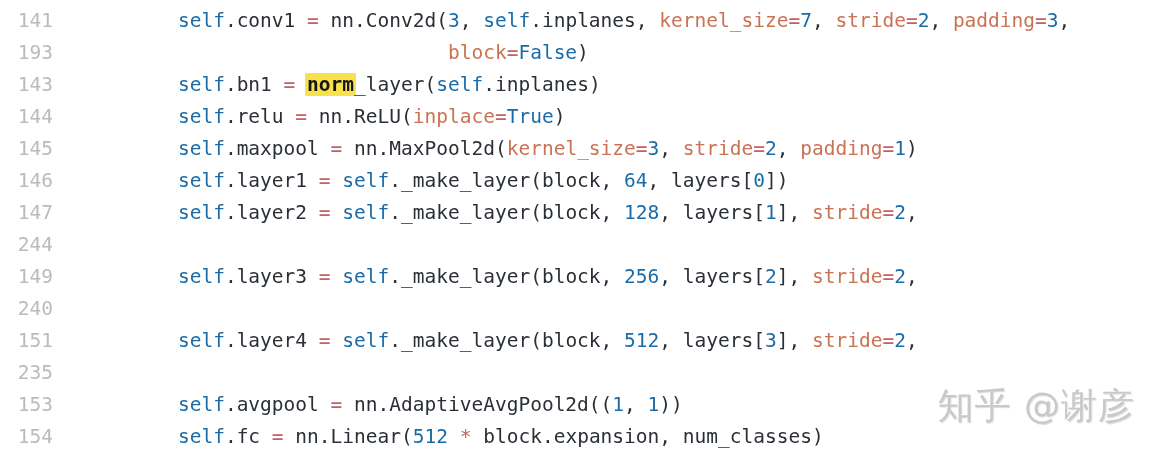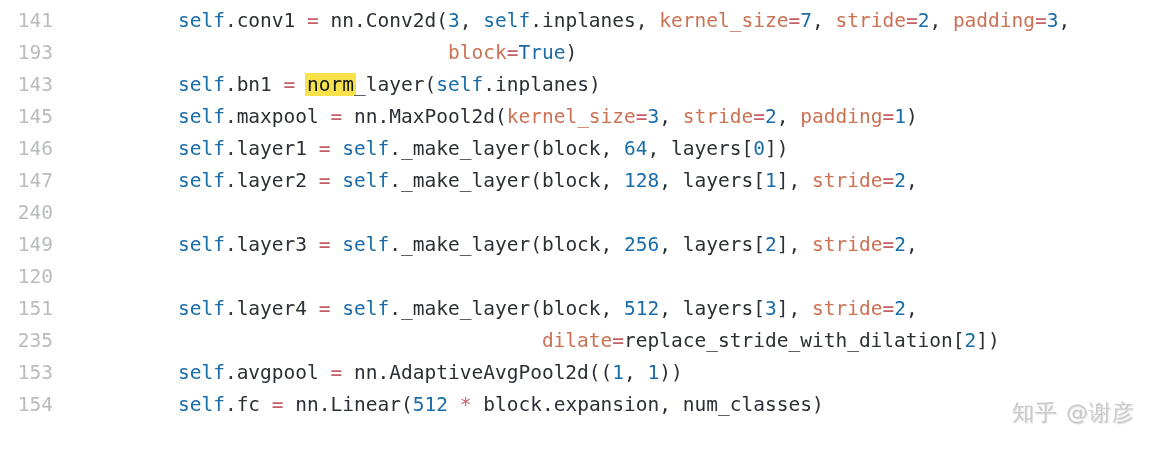--- a/index.html
+++ b/index.html
@@ -35,51 +35,52 @@
     padding-left: 31px;
     color: var(--c-plain, #2b3036);
   }
   .seg-plain  { color: var(--c-plain,  #2b3036); }
   .seg-blue   { color: var(--c-blue,   #1a6ca8); }
   .seg-red    { color: var(--c-red,    #c35f66); }
   .seg-orange { color: var(--c-orange, #cb7254); }
   .seg-highlight {
     background: var(--c-hlbg, #f8e24c);
     color: var(--c-hltx, #15181b);
-    font-weight: normal;
+    font-weight: bold;
     box-shadow: 2px 0 0 var(--c-hlbg, #f8e24c), -2px 0 0 var(--c-hlbg, #f8e24c);
     border-radius: 1px;
   }
   .watermark {
     position: absolute;
-    top: 398px;
+    top: 382px;
     right: 22px;
     font-family: "DejaVu Sans", "Liberation Sans", sans-serif;
-    font-size: 22px;
+    font-size: 36px;
     letter-spacing: 1px;
     color: var(--c-wm, #c9c9c9);
     text-shadow: -1px -1px 0 rgba(255,255,255,0.9), 1px 1px 1px rgba(150,150,150,0.35);
     user-select: none;
     white-space: nowrap;
   }
 </style>
 </head>
 <body style="background: rgb(255, 255, 255);">
 
 <div class="code-area">
   <div>
       <div class="line"><span class="ln">141</span><code class="code"><span class="seg-plain">        </span><span class="seg-blue">self</span><span class="seg-plain">.conv1 </span><span class="seg-red">=</span><span class="seg-plain"> nn.Conv2d(</span><span class="seg-blue">3</span><span class="seg-plain">, </span><span class="seg-blue">self</span><span class="seg-plain">.inplanes, </span><span class="seg-orange">kernel_size</span><span class="seg-red">=</span><span class="seg-blue">7</span><span class="seg-plain">, </span><span class="seg-orange">stride</span><span class="seg-red">=</span><span class="seg-blue">2</span><span class="seg-plain">, </span><span class="seg-orange">padding</span><span class="seg-red">=</span><span class="seg-blue">3</span><span class="seg-plain">,</span></code></div>
-      <div class="line"><span class="ln">193</span><code class="code"><span class="seg-plain">                               </span><span class="seg-orange">block</span><span class="seg-red">=</span><span class="seg-blue">True</span><span class="seg-plain">)</span></code></div>
+      <div class="line"><span class="ln">193</span><code class="code"><span class="seg-plain">                               </span><span class="seg-orange">block</span><span class="seg-red">=</span><span class="seg-blue">False</span><span class="seg-plain">)</span></code></div>
       <div class="line"><span class="ln">143</span><code class="code"><span class="seg-plain">        </span><span class="seg-blue">self</span><span class="seg-plain">.bn1 </span><span class="seg-red">=</span><span class="seg-plain"> </span><span class="seg-highlight">norm</span><span class="seg-plain">_layer(</span><span class="seg-blue">self</span><span class="seg-plain">.inplanes)</span></code></div>
+      <div class="line"><span class="ln">144</span><code class="code"><span class="seg-plain">        </span><span class="seg-blue">self</span><span class="seg-plain">.relu </span><span class="seg-red">=</span><span class="seg-plain"> nn.ReLU(</span><span class="seg-orange">inplace</span><span class="seg-red">=</span><span class="seg-blue">True</span><span class="seg-plain">)</span></code></div>
       <div class="line"><span class="ln">145</span><code class="code"><span class="seg-plain">        </span><span class="seg-blue">self</span><span class="seg-plain">.maxpool </span><span class="seg-red">=</span><span class="seg-plain"> nn.MaxPool2d(</span><span class="seg-orange">kernel_size</span><span class="seg-red">=</span><span class="seg-blue">3</span><span class="seg-plain">, </span><span class="seg-orange">stride</span><span class="seg-red">=</span><span class="seg-blue">2</span><span class="seg-plain">, </span><span class="seg-orange">padding</span><span class="seg-red">=</span><span class="seg-blue">1</span><span class="seg-plain">)</span></code></div>
       <div class="line"><span class="ln">146</span><code class="code"><span class="seg-plain">        </span><span class="seg-blue">self</span><span class="seg-plain">.layer1 </span><span class="seg-red">=</span><span class="seg-plain"> </span><span class="seg-blue">self</span><span class="seg-plain">._make_layer(block, </span><span class="seg-blue">64</span><span class="seg-plain">, layers[</span><span class="seg-blue">0</span><span class="seg-plain">])</span></code></div>
       <div class="line"><span class="ln">147</span><code class="code"><span class="seg-plain">        </span><span class="seg-blue">self</span><span class="seg-plain">.layer2 </span><span class="seg-red">=</span><span class="seg-plain"> </span><span class="seg-blue">self</span><span class="seg-plain">._make_layer(block, </span><span class="seg-blue">128</span><span class="seg-plain">, layers[</span><span class="seg-blue">1</span><span class="seg-plain">], </span><span class="seg-orange">stride</span><span class="seg-red">=</span><span class="seg-blue">2</span><span class="seg-plain">,</span></code></div>
+      <div class="line"><span class="ln">244</span></div>
+      <div class="line"><span class="ln">149</span><code class="code"><span class="seg-plain">        </span><span class="seg-blue">self</span><span class="seg-plain">.layer3 </span><span class="seg-red">=</span><span class="seg-plain"> </span><span class="seg-blue">self</span><span class="seg-plain">._make_layer(block, </span><span class="seg-blue">256</span><span class="seg-plain">, layers[</span><span class="seg-blue">2</span><span class="seg-plain">], </span><span class="seg-orange">stride</span><span class="seg-red">=</span><span class="seg-blue">2</span><span class="seg-plain">,</span></code></div>
       <div class="line"><span class="ln">240</span></div>
-      <div class="line"><span class="ln">149</span><code class="code"><span class="seg-plain">        </span><span class="seg-blue">self</span><span class="seg-plain">.layer3 </span><span class="seg-red">=</span><span class="seg-plain"> </span><span class="seg-blue">self</span><span class="seg-plain">._make_layer(block, </span><span class="seg-blue">256</span><span class="seg-plain">, layers[</span><span class="seg-blue">2</span><span class="seg-plain">], </span><span class="seg-orange">stride</span><span class="seg-red">=</span><span class="seg-blue">2</span><span class="seg-plain">,</span></code></div>
-      <div class="line"><span class="ln">120</span></div>
       <div class="line"><span class="ln">151</span><code class="code"><span class="seg-plain">        </span><span class="seg-blue">self</span><span class="seg-plain">.layer4 </span><span class="seg-red">=</span><span class="seg-plain"> </span><span class="seg-blue">self</span><span class="seg-plain">._make_layer(block, </span><span class="seg-blue">512</span><span class="seg-plain">, layers[</span><span class="seg-blue">3</span><span class="seg-plain">], </span><span class="seg-orange">stride</span><span class="seg-red">=</span><span class="seg-blue">2</span><span class="seg-plain">,</span></code></div>
-      <div class="line"><span class="ln">235</span><code class="code"><span class="seg-plain">                                       </span><span class="seg-orange">dilate</span><span class="seg-red">=</span><span class="seg-plain">replace_stride_with_dilation[</span><span class="seg-blue">2</span><span class="seg-plain">])</span></code></div>
+      <div class="line"><span class="ln">235</span></div>
       <div class="line"><span class="ln">153</span><code class="code"><span class="seg-plain">        </span><span class="seg-blue">self</span><span class="seg-plain">.avgpool </span><span class="seg-red">=</span><span class="seg-plain"> nn.AdaptiveAvgPool2d((</span><span class="seg-blue">1</span><span class="seg-plain">, </span><span class="seg-blue">1</span><span class="seg-plain">))</span></code></div>
       <div class="line"><span class="ln">154</span><code class="code"><span class="seg-plain">        </span><span class="seg-blue">self</span><span class="seg-plain">.fc </span><span class="seg-red">=</span><span class="seg-plain"> nn.Linear(</span><span class="seg-blue">512</span><span class="seg-plain"> </span><span class="seg-red">*</span><span class="seg-plain"> block.expansion, num_classes)</span></code></div>
     </div>
 </div>
 
 <div class="watermark">知乎 @谢彦</div>
 
 </body></html>

